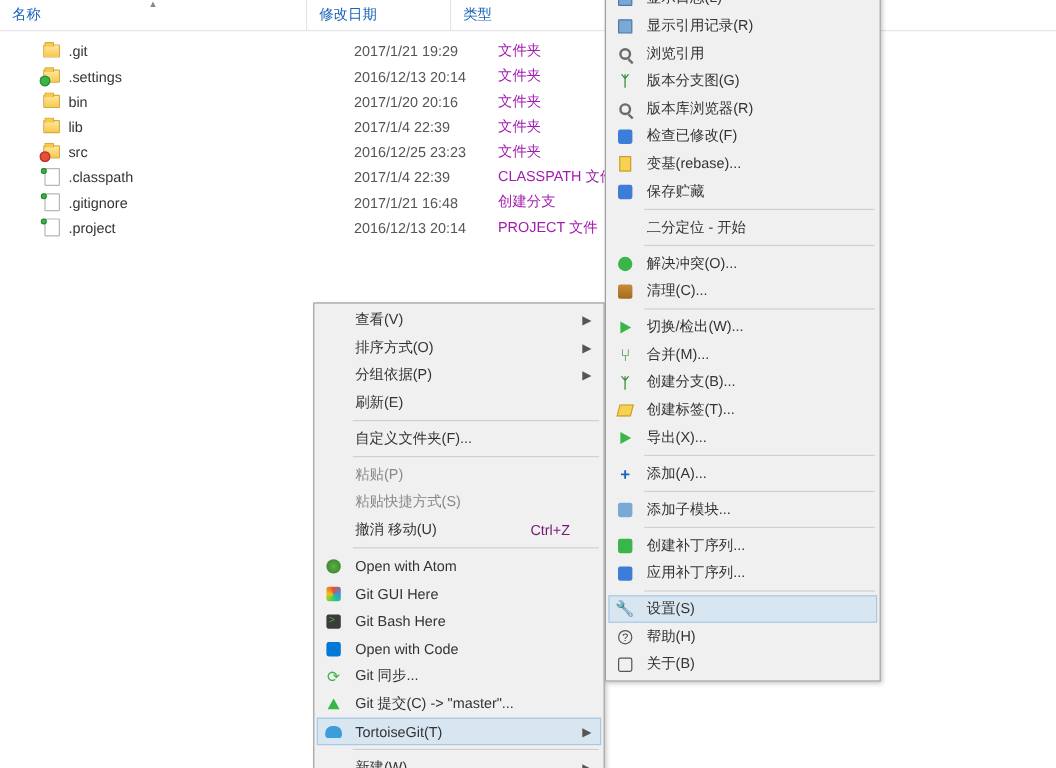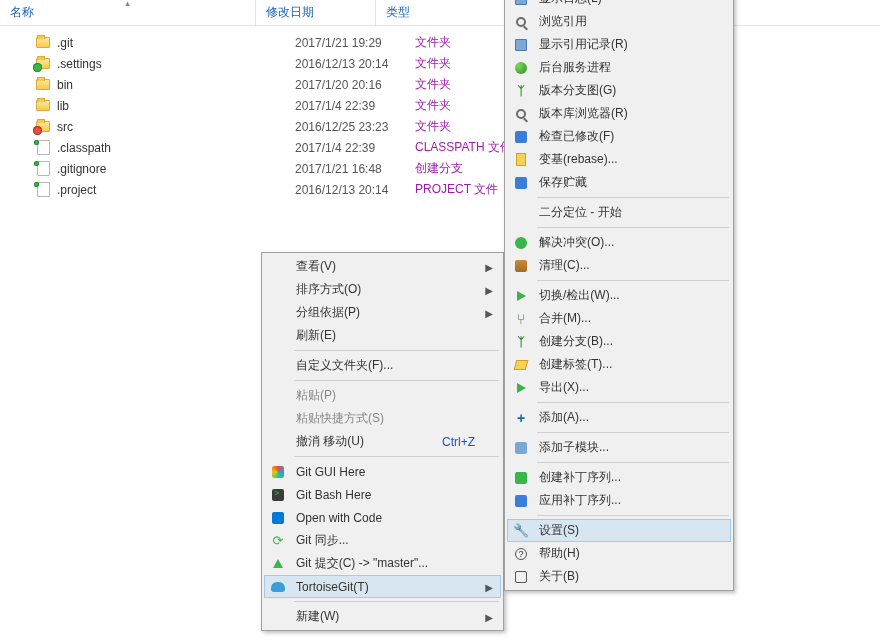--- a/index.html
+++ b/index.html
@@ -31,21 +31,21 @@
   .file-ico::after { content:""; position:absolute; right:-1px; top:-1px; width:5px; height:5px; background:linear-gradient(135deg,#fff 49%,#b7b7b7 50%); }
 
   
   .menu { position: absolute; background: #f0f0f0; border: 1px solid #a0a0a0; box-shadow: 2px 2px 4px rgba(0,0,0,.25); padding: 2px; }
   .menu .strip { position:absolute; left:2px; top:2px; bottom:2px; width:26px; background:#f0f0f0; }
   .menu-item { display:flex; align-items:center; height:23px; padding:0 28px 0 32px; position:relative; white-space:nowrap; }
   .menu-item:hover, .menu-item.hov { background:#d8e6f2; outline:1px solid #a8c8e4; outline-offset:-1px; }
   .menu-item.disabled { color:#888; }
   .menu-sep { height:1px; background:#d0d0d0; margin:3px 2px 3px 30px; }
   .menu-arrow { position:absolute; right:8px; top:50%; transform:translateY(-50%); font-size:10px; color:#555; }
-  .menu-short { position:absolute; right:26px; color:#1d4ed8; }
+  .menu-short { position:absolute; right:26px; color:#701a75; }
   .mi-icon { position:absolute; left:6px; top:50%; transform:translateY(-50%); width:16px; height:16px; display:flex; align-items:center; justify-content:center; font-size:12px; }
 
   #menu-main { left:261px; top:252px; width:243px; }
   #menu-sub  { left:504px; top:0; width:230px; bottom:auto; }
 
   
   .ic-green-dot{width:12px;height:12px;border-radius:50%;background:#39b54a;}
   .ic-book{width:12px;height:12px;background:#7aa9d6;border:1px solid #4d79a8;border-radius:1px;}
   .ic-magnify{width:10px;height:10px;border:2px solid #6b6b6b;border-radius:50%;position:relative;}
   .ic-magnify::after{content:"";position:absolute;right:-4px;bottom:-4px;width:5px;height:2px;background:#6b6b6b;transform:rotate(45deg);}
@@ -211,20 +211,26 @@
         <span>粘贴快捷方式(S)</span>
       </div>
       <div class="menu-item">
         <span class="mi-icon"></span>
         <span>撤消 移动(U)</span>
         <span class="menu-short">Ctrl+Z</span>
       </div>
       <div class="menu-sep"></div>
       <div class="menu-item">
         <span class="mi-icon">
+          <span class="ic-atom"></span>
+        </span>
+        <span>Open with Atom</span>
+      </div>
+      <div class="menu-item">
+        <span class="mi-icon">
           <span class="ic-gitgui"></span>
         </span>
         <span>Git GUI Here</span>
       </div>
       <div class="menu-item">
         <span class="mi-icon">
           <span class="ic-gitbash"></span>
         </span>
         <span>Git Bash Here</span>
       </div>
@@ -264,38 +270,32 @@
   <div class="menu" id="menu-sub" style="top: -16px;">
     <div class="strip"></div>
   <div class="menu-item">
         <span class="mi-icon">
           <span class="ic-book"></span>
         </span>
         <span>显示日志(L)</span>
       </div>
       <div class="menu-item">
         <span class="mi-icon">
+          <span class="ic-book"></span>
+        </span>
+        <span>显示引用记录(R)</span>
+      </div>
+      <div class="menu-item">
+        <span class="mi-icon">
           <span class="ic-magnify"></span>
         </span>
         <span>浏览引用</span>
       </div>
       <div class="menu-item">
         <span class="mi-icon">
-          <span class="ic-book"></span>
-        </span>
-        <span>显示引用记录(R)</span>
-      </div>
-      <div class="menu-item">
-        <span class="mi-icon">
-          <span class="ic-globe"></span>
-        </span>
-        <span>后台服务进程</span>
-      </div>
-      <div class="menu-item">
-        <span class="mi-icon">
           <span class="ic-branch">ᛉ</span>
         </span>
         <span>版本分支图(G)</span>
       </div>
       <div class="menu-item">
         <span class="mi-icon">
           <span class="ic-magnify"></span>
         </span>
         <span>版本库浏览器(R)</span>
       </div>

